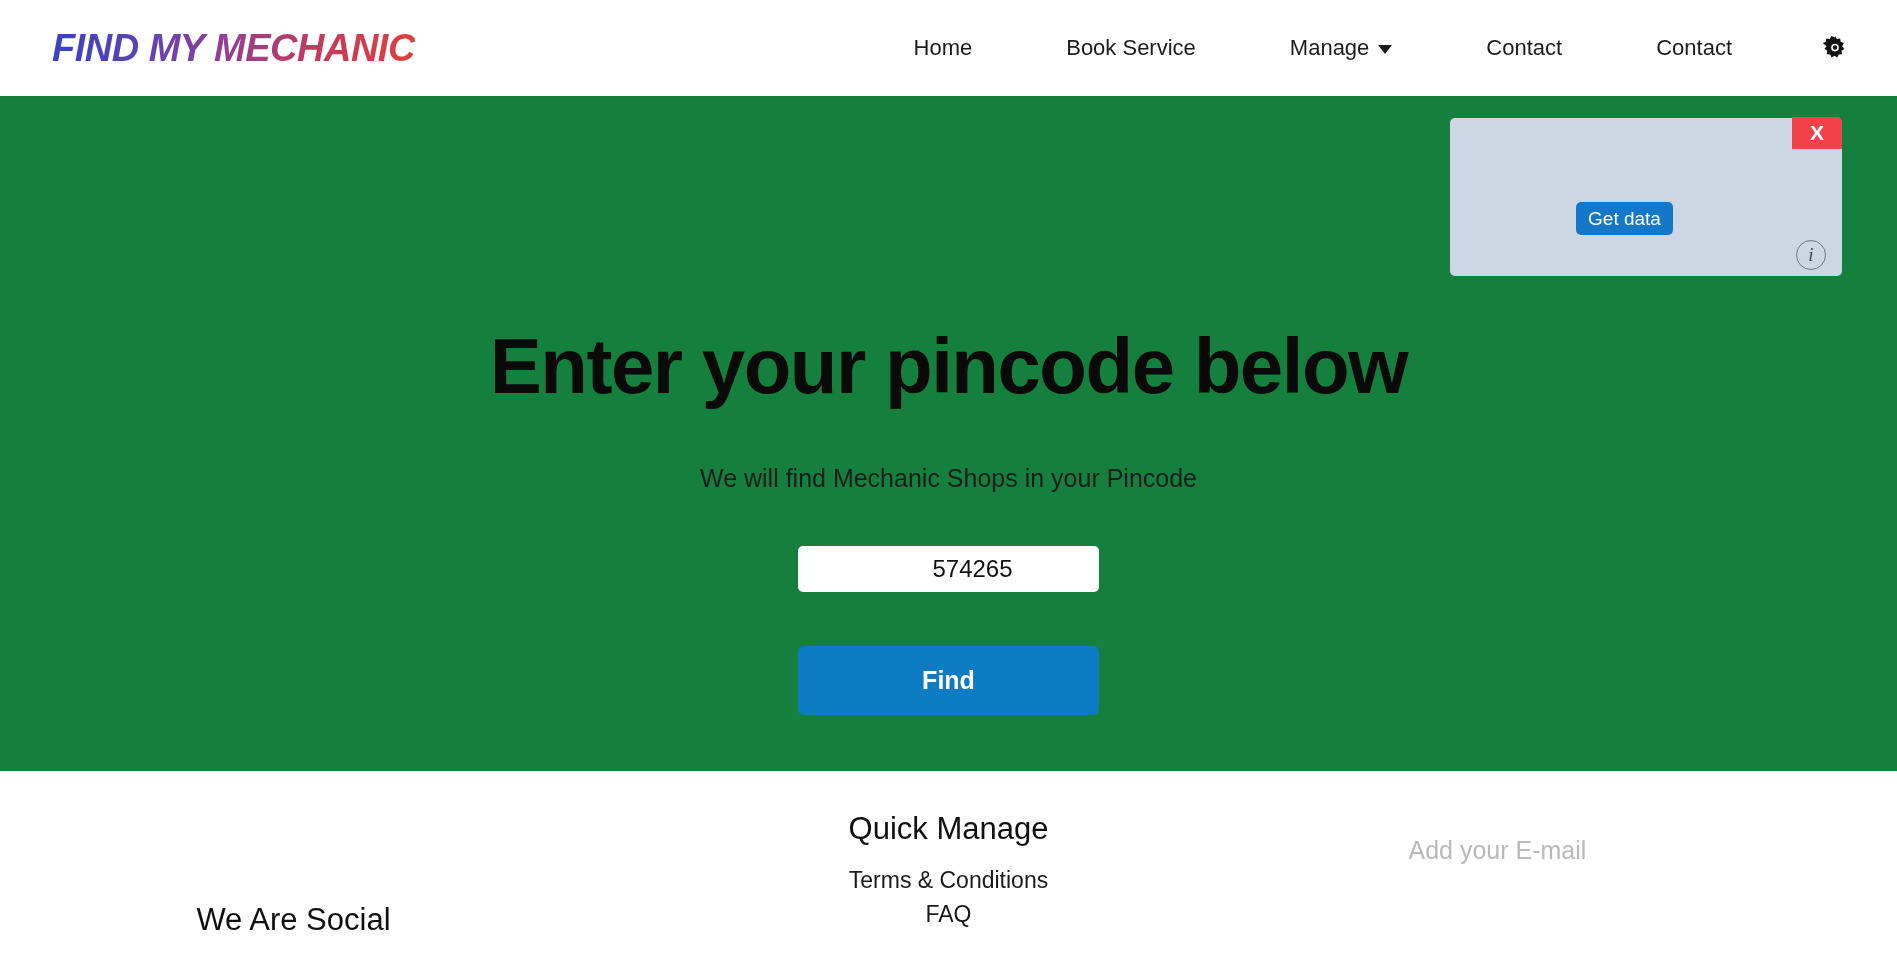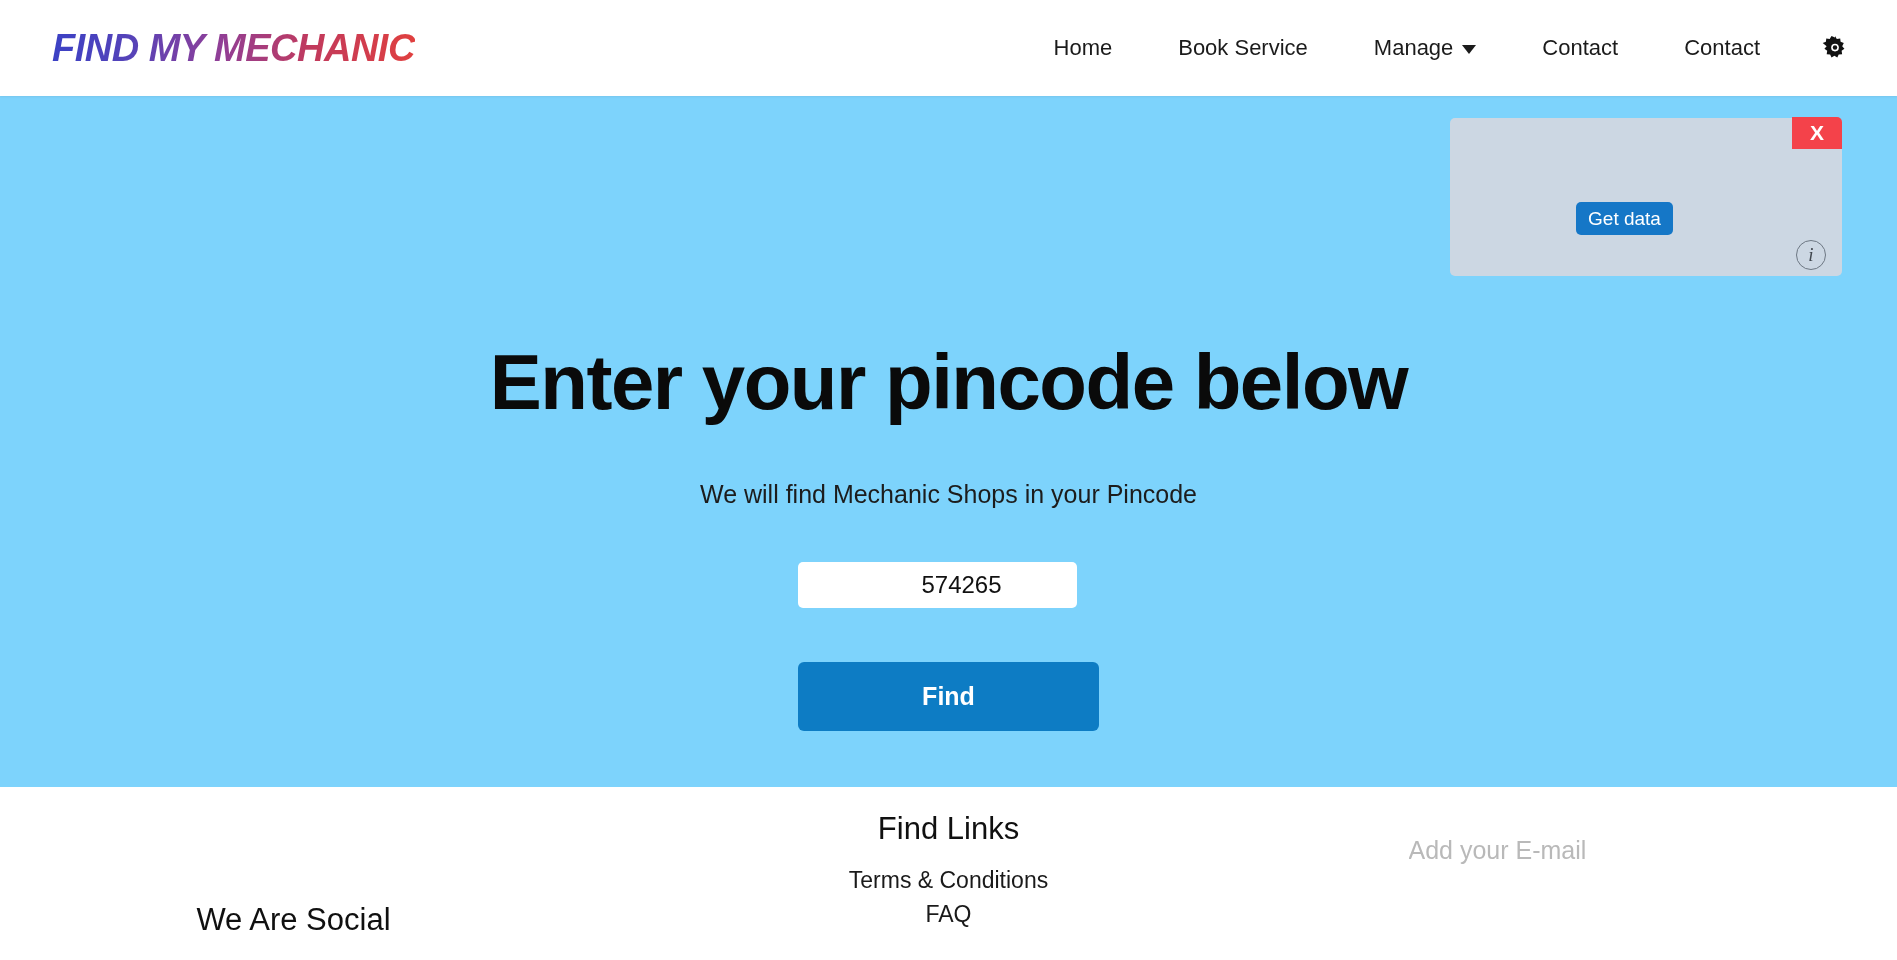--- a/index.html
+++ b/index.html
@@ -30,21 +30,21 @@
     background:linear-gradient(90deg,#3b41c5 0%,#5643b8 22%,#8e3f99 45%,#c23a5c 72%,#e0403f 100%);
     -webkit-background-clip:text;
     background-clip:text;
     color:transparent;
     -webkit-text-fill-color:transparent;
     white-space:nowrap;
     user-select:none;
   }
   .nav {
     margin-left:auto; margin-right:40px;
-    display:flex; 
+    display:flex; gap:28px;
   }
   .nav-item {
     font-size:22px;
     color:#1b1b1b;
     padding:8px 0;
     margin:0 33px;
     cursor:pointer;
     white-space:nowrap;
     display:flex; align-items:center; gap:9px;
   }
@@ -57,42 +57,42 @@
     margin-top:3px;
   }
   .gear-btn {
     margin-left:28px; margin-right:8px;
     display:flex; align-items:center; justify-content:center;
     cursor:pointer;
   }
 
   
   .hero {
-    position:absolute; top:96px; left:0;
+    position:absolute; top:80px; left:0;
     width:1897px; height:691px;
-    background:#7dd3fc;
+    background:#15803d;
   }
   .hero-title {
     position:absolute; top:247px; left:0; width:1897px;
     text-align:center;
     font-size:78px;
     font-weight:bold;
     color:#0a0a0a;
     letter-spacing:-1.5px;
     line-height:1;
   }
   .hero-sub {
     position:absolute; top:384px; left:0; width:1897px;
     text-align:center;
     font-size:25px;
     color:#1c1c1c;
   }
   .pincode-input {
     position:absolute; top:466px; left:798px;
-    width:279px; height:46px;
+    width:301px; height:46px;
     border:none; outline:none;
     border-radius:5px;
     background:#ffffff;
     text-align:center;
     font-family:"Liberation Sans", sans-serif;
     font-size:24px;
     color:#111;
     padding-left:48px;
   }
   .find-btn {
@@ -249,21 +249,21 @@
   </div>
 
   <div class="footer">
 
     <div class="foot-col col-social">
       <div class="foot-head">We Are Social</div>
 
     </div>
 
     <div class="foot-col col-links">
-      <div class="foot-head">Find Links</div>
+      <div class="foot-head">Quick Manage</div>
       <div class="foot-link">Terms &amp; Conditions</div>
       <div class="foot-link">FAQ</div>
     </div>
 
     <div class="foot-col col-news">
       <input class="news-input" type="text" placeholder="Add your E-mail" value="" style="">
     </div>
   </div>
 
 </div>

